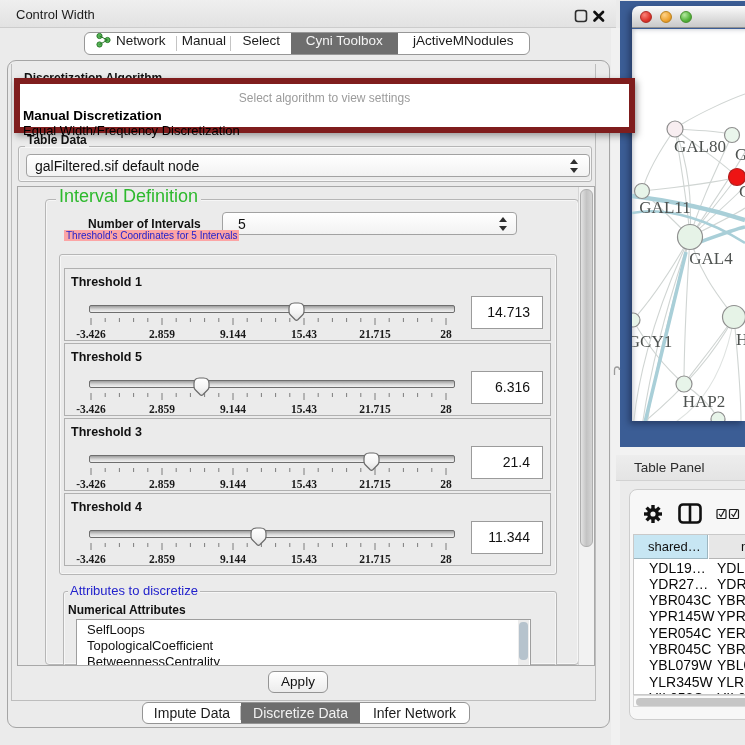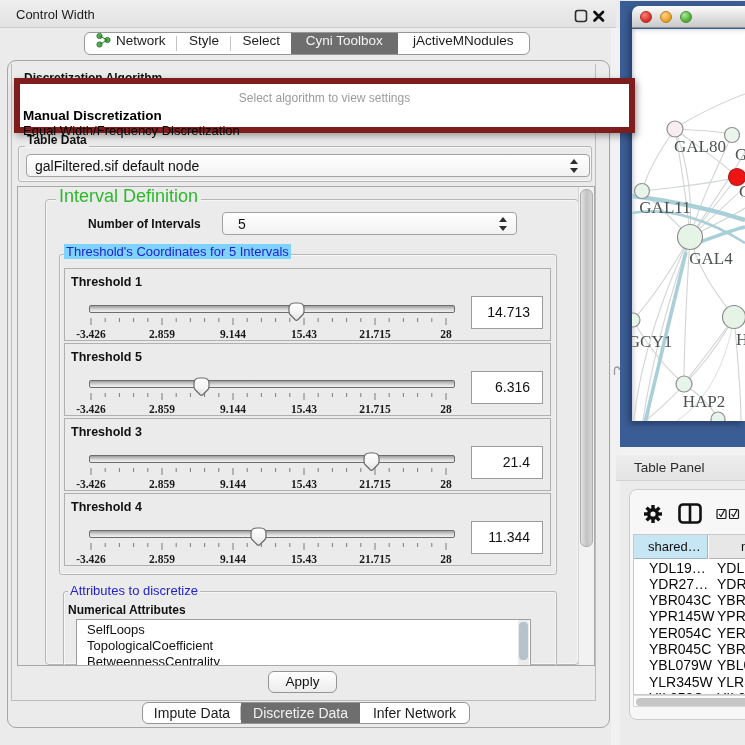--- a/index.html
+++ b/index.html
@@ -27,21 +27,21 @@
 .spin b,.spin i{position:absolute;left:0;width:0;height:0;border-left:4px solid transparent;border-right:4px solid transparent}
 .spin b{top:0;border-bottom:5px solid #2e2e2e}
 .spin i{bottom:0;border-top:5px solid #2e2e2e}
 #tabledata-label{left:25px;top:133px;font-size:12px;font-weight:bold;color:#111}
 #scrollpanel{left:17px;top:186px;width:578px;height:480px;border:1px solid #a8a8a8;background:#ebebeb;overflow:hidden}
 .tpanel{position:absolute;left:46px;width:487px;height:73px;border:1px solid #b0b0b0;background:#ebebeb}
 .tlabel{position:absolute;left:6px;top:6px;font-size:12.5px;font-weight:bold;color:#111}
 .track{position:absolute;left:24px;top:36px;width:366px;height:8px;background:linear-gradient(#9d9d9d,#d8d8d8 55%,#f2f2f2);border:1px solid #6e6e6e;border-radius:2px}
 .vbox{position:absolute;left:406px;top:27px;width:72px;height:33px;background:#fff;border:1px solid #9b9b9b;font-size:14px;color:#111;text-align:right;line-height:31px;padding-right:12px}
 .thumb{position:absolute;top:33px;width:17px;height:19px}
-#applybtn{left:268px;top:671px;width:69px;height:22px;background:linear-gradient(#ffffff,#ececec);border:1px solid #949494;border-radius:6px;font-size:13.5px;color:#111;text-align:center;line-height:20px}
+#applybtn{left:268px;top:671px;width:60px;height:22px;background:linear-gradient(#ffffff,#ececec);border:1px solid #949494;border-radius:6px;font-size:13.5px;color:#111;text-align:center;line-height:20px}
 #bottabs{left:142px;top:702px;width:328px;height:22px;background:#fff;border:1px solid #949494;border-radius:6px;display:flex;overflow:hidden;font-size:14px;color:#1b1b1b}
 #bottabs .seg{display:flex;align-items:center;justify-content:center;height:100%;position:relative}
 #bottabs .seg.sep::after{content:"";position:absolute;right:0;top:3px;bottom:3px;width:1px;background:#c0c0c0}
 #bottabs .dark{background:#6e6e6e;color:#f2f2f2}
 #blueframe{left:620px;top:1px;width:125px;height:446px;background:#3b5d95}
 #macwin{left:632px;top:6px;width:113px;height:415px;border-radius:7px 0 0 0;overflow:hidden;box-shadow:-3px 3px 6px rgba(0,0,20,.35)}
 #mactitle{position:absolute;left:0;top:0;right:0;height:22px;background:linear-gradient(#fbfbfb,#c9c9c9);border-bottom:1px solid #919191}
 .light{position:absolute;top:5px;width:12px;height:12px;border-radius:50%}
 #maccanvas{position:absolute;left:0;top:23px;right:0;bottom:0;background:#fff;box-shadow:inset 3px 2px 5px -2px rgba(60,70,90,.35)}
 #tpbar{left:616px;top:455px;width:129px;height:26px;background:linear-gradient(#ededed,#e4e4e4);border-bottom:1px solid #d2d2d2}
@@ -63,21 +63,21 @@
 </svg>
 <div class="abs" id="outerpanel"></div>
 <div class="abs" id="innerpanel"></div>
 <div class="abs" id="toptabs">
  <div class="seg sep" style="width:92px"><svg width="15" height="15" viewBox="0 0 15 15" style="margin-right:5px">
         <circle cx="3.5" cy="3" r="2.6" fill="#57b557" stroke="#2c7a2c"></circle>
         <circle cx="3.5" cy="11.5" r="2.6" fill="#57b557" stroke="#2c7a2c"></circle>
         <circle cx="11.5" cy="7" r="2.6" fill="#57b557" stroke="#2c7a2c"></circle>
         <path d="M3.5 3 L11.5 7 L3.5 11.5" fill="none" stroke="#2c7a2c"></path>
       </svg>Network</div>
- <div class="seg sep" style="width:55px">Style</div>
+ <div class="seg sep" style="width:55px">Manual</div>
  <div class="seg" style="width:60px">Select</div>
  <div class="seg dark" style="width:107px">Cyni Toolbox</div>
  <div class="seg" style="width:132px">jActiveMNodules</div>
 </div>
 <div class="gtitle" style="left:24px;top:71px">Discretization Algorithm</div>
 <div class="abs" id="combofocus"></div>
 <div class="group" style="left:18px;top:146px;width:574px;height:36px"></div>
 <div class="abs" id="tabledata-label" style="background:#ebebeb;padding:0 2px">Table Data</div>
 <div class="combo" style="left:26px;top:154px;width:564px;height:23px">
     <span class="cv">galFiltered.sif default node</span>
@@ -92,21 +92,21 @@
 <div class="abs" style="left:38px;top:-1px;font-size:18px;color:#2db92d;background:#ebebeb;padding:0 3px">Interval Definition</div>
 <div class="abs" style="left:70px;top:30px;font-size:12px;font-weight:bold;color:#111">Number of Intervals</div>
 <div class="combo" style="left:204px;top:25px;width:295px;height:23px">
       <span class="cv" style="left:15px">5</span>
       <span class="spin" style="right:8px;top:4px">
         <b></b>
         <i></i>
       </span>
     </div>
 <div class="group" style="left:41px;top:67px;width:498px;height:321px"></div>
-<div class="abs" style="left:46px;top:57px;font-size:13px;color:#2222cc;background:#7dd3fc;padding:0 2px">Threshold's Coordinates for 5 Intervals</div>
+<div class="abs" style="left:46px;top:43px;font-size:10px;color:#2222cc;background:#fca5a5;padding:0 2px">Threshold's Coordinates for 5 Intervals</div>
 <div class="tpanel" style="top:81px" id="tp1">
       <div class="tlabel">Threshold 1</div>
       <div class="track"></div>
       <svg style="position:absolute;left:0;top:49px" width="487" height="26" viewBox="0 0 487 26">
         <line x1="26.0" y1="0" x2="26.0" y2="7" stroke="#7d7d7d" stroke-width="1"></line>
         <line x1="40.2" y1="0" x2="40.2" y2="4" stroke="#7d7d7d" stroke-width="1"></line>
         <line x1="54.4" y1="0" x2="54.4" y2="4" stroke="#7d7d7d" stroke-width="1"></line>
         <line x1="68.6" y1="0" x2="68.6" y2="4" stroke="#7d7d7d" stroke-width="1"></line>
         <line x1="82.8" y1="0" x2="82.8" y2="4" stroke="#7d7d7d" stroke-width="1"></line>
         <line x1="97.0" y1="0" x2="97.0" y2="7" stroke="#7d7d7d" stroke-width="1"></line>

